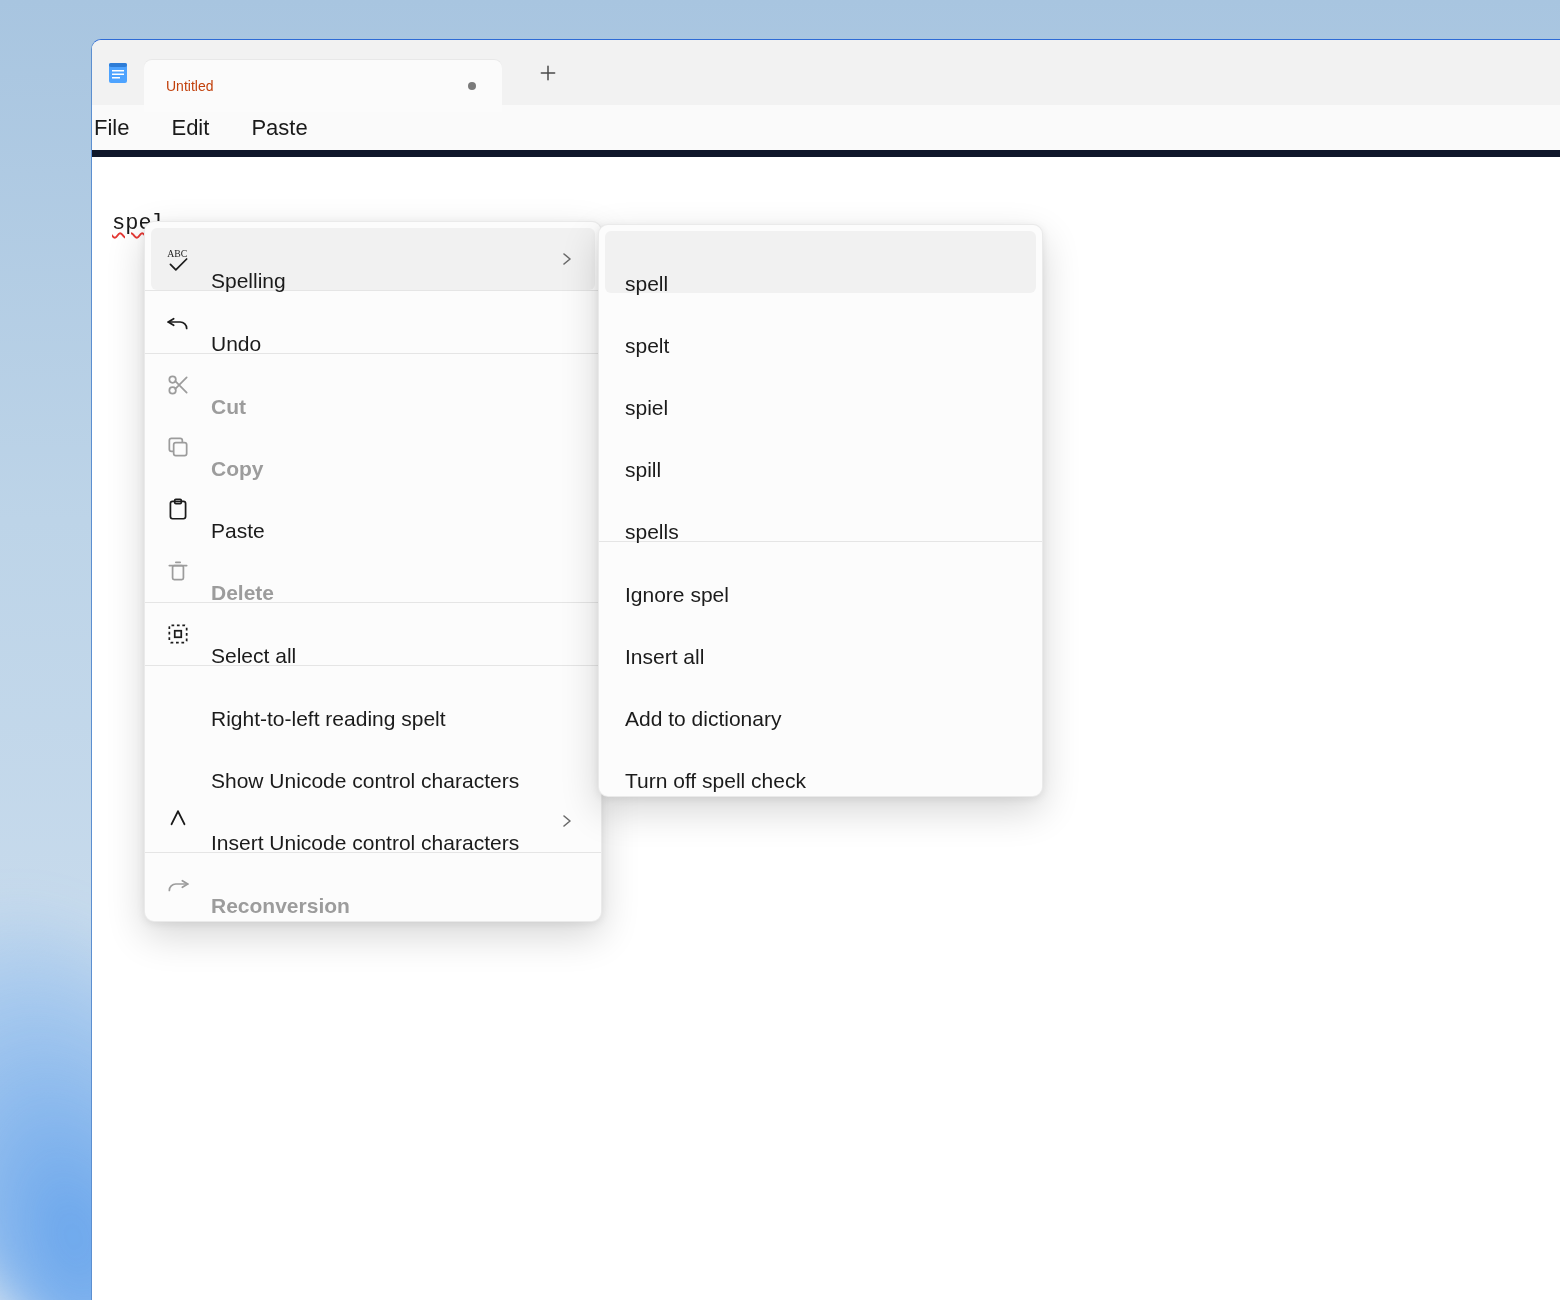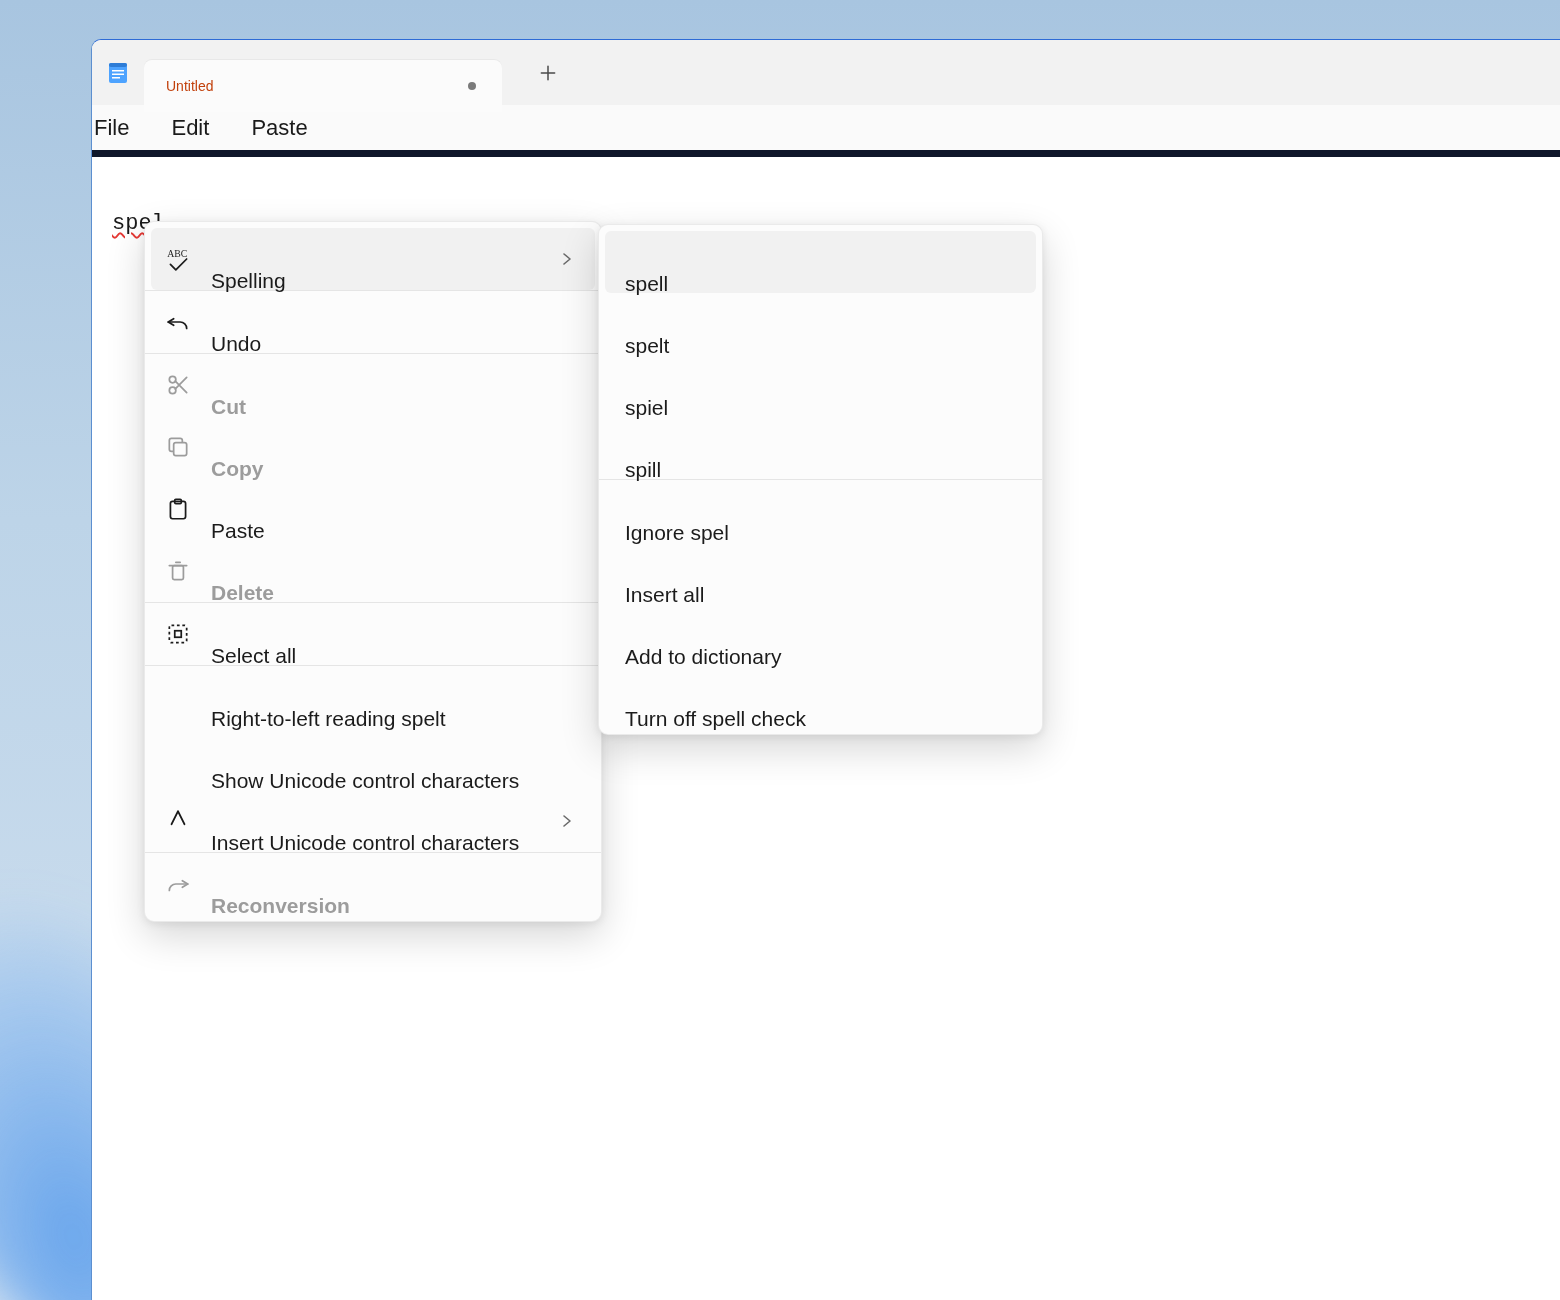--- a/index.html
+++ b/index.html
@@ -372,20 +372,23 @@
   </div>
   <div class="ctx-item">
     <span class="ctx-label">spelt</span>
   </div>
   <div class="ctx-item">
     <span class="ctx-label">spiel</span>
   </div>
   <div class="ctx-item">
     <span class="ctx-label">spill</span>
   </div>
+  <div class="ctx-item">
+    <span class="ctx-label">spells</span>
+  </div>
   <div class="ctx-sep-wrap">
       <hr class="ctx-sep">
     </div>
   <div class="ctx-item">
     <span class="ctx-label">Ignore spel</span>
   </div>
   <div class="ctx-item">
     <span class="ctx-label">Insert all</span>
   </div>
   <div class="ctx-item">

